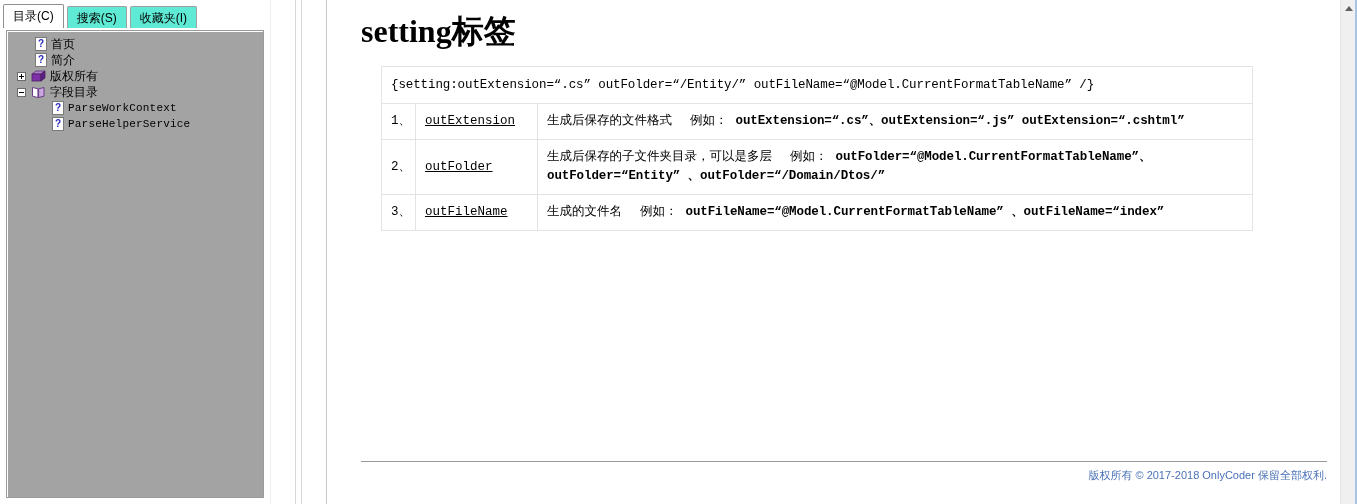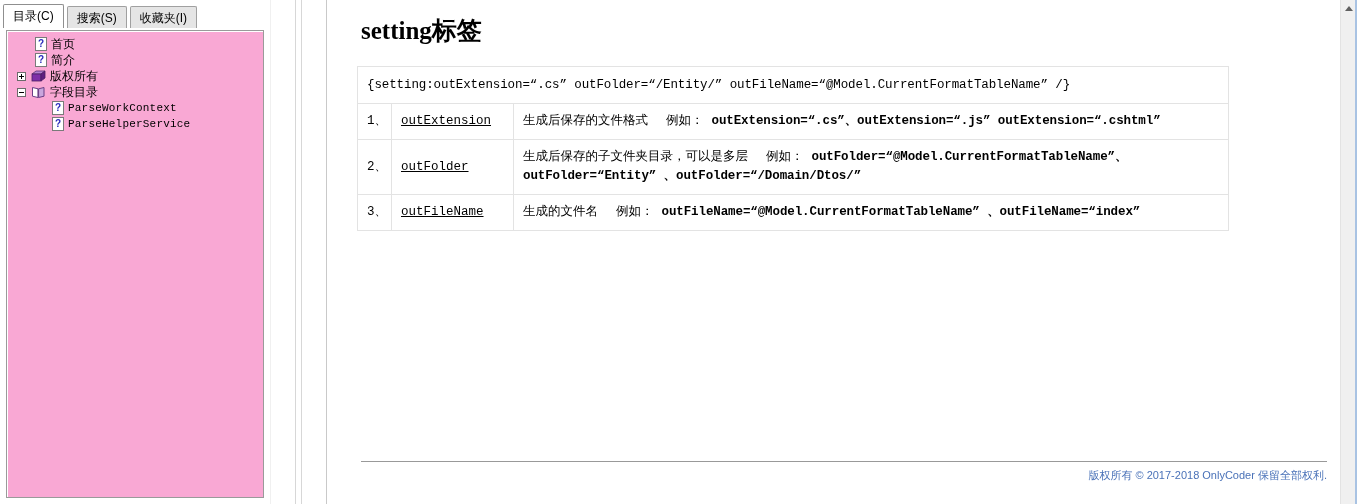--- a/index.html
+++ b/index.html
@@ -52,40 +52,40 @@
     background: transparent;
   }
   .tab {
     height: 22px;
     line-height: 22px;
     padding: 0 9px;
     margin-right: 3px;
     box-sizing: border-box;
     font-size: 12px;
     color: #000;
-    background: #e5e5e5;
+    background: #5eead4;
     border: 1px solid #a0a0a0;
     border-bottom: none;
     border-radius: 2px 2px 0 0;
     white-space: nowrap;
     font-family: "Liberation Sans", sans-serif;
     cursor: default;
   }
   .tab.active {
     background: #ffffff;
     border-color: #8f8f8f;
     height: 24px;
     line-height: 23px;
   }
 
   .tree-frame {
     margin: 2px 6px 6px 6px;
     flex: 1 1 auto;
     border: 1px solid #9a9a9a;
-    background: #f9a8d4;
+    background: #a3a3a3;
     box-sizing: border-box;
     overflow: hidden;
     position: relative;
     box-shadow: inset 1px 1px 0 #ffffff;
   }
   .tree {
     padding: 5px 0 0 0;
     font-family: "Liberation Sans", sans-serif;
   }
   .tnode {
@@ -190,32 +190,33 @@
     border-left: 1px solid #c9c9c9;
   }
   .doc {
     padding: 10px 30px 0 30px;
     box-sizing: border-box;
     height: 504px;
     position: relative;
   }
   .doc-title {
     font-family: "Liberation Serif", serif;
-    font-size: 25px;
+    font-size: 32px;
     font-weight: bold;
     color: #000;
     margin: 4px 0 0 4px;
     line-height: 34px;
     letter-spacing: 0px;
   }
   table.param-table {
     border-collapse: collapse;
     width: 872px;
     margin-top: 18px;
     table-layout: fixed;
+    margin-left: 24px;
   }
   table.param-table td {
     border: 1px solid #e3e3e3;
     padding: 8px 8px 8px 9px;
     vertical-align: middle;
     font-family: "Liberation Mono", monospace;
     font-size: 12.5px;
     color: #000;
     line-height: 19px;
   }

